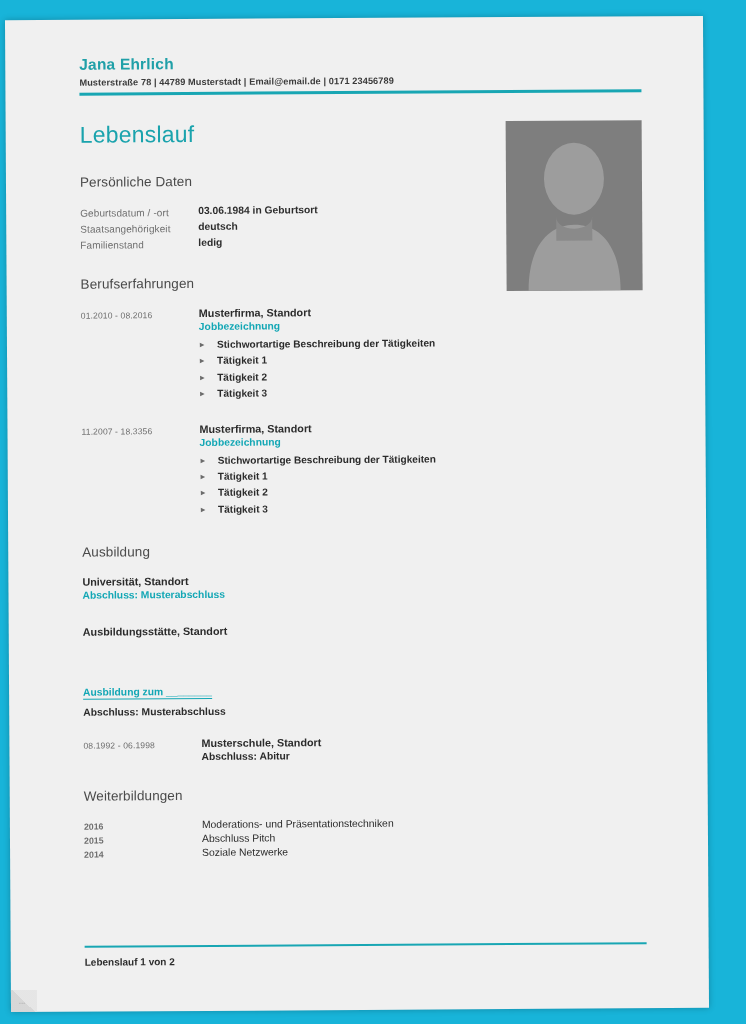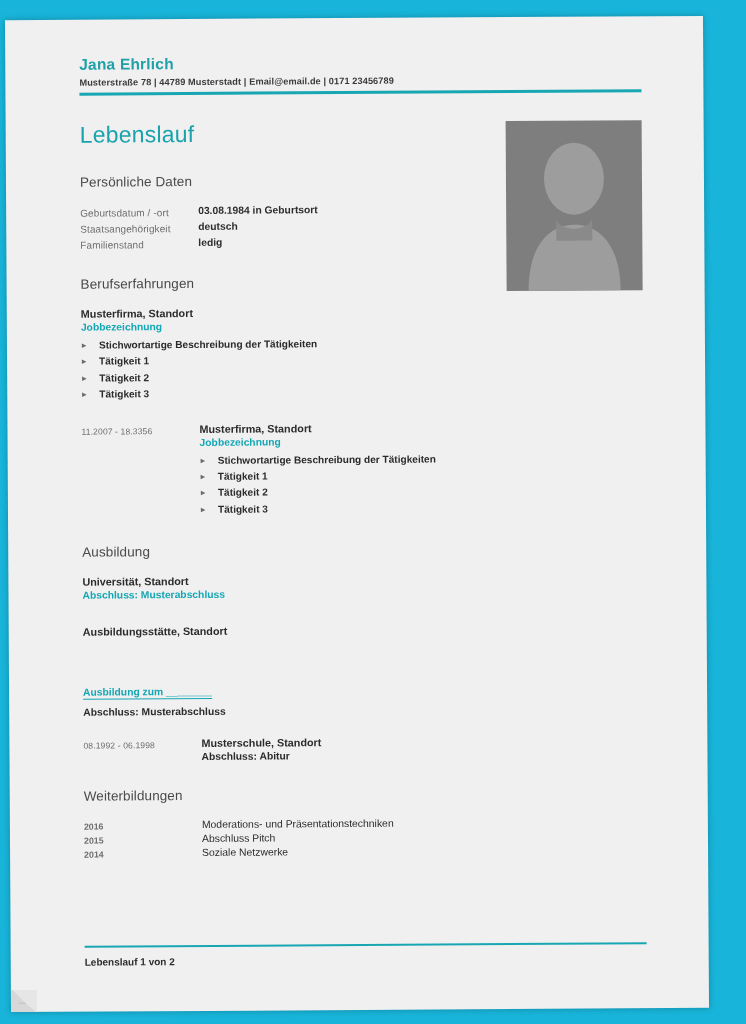--- a/index.html
+++ b/index.html
@@ -230,36 +230,37 @@
             <path d="M50 96 C50 112 86 112 86 96 L86 120 L50 120 Z" fill="#8a8a8a"></path>
           </svg>
         </div>
 
         <h1 class="doc-title">Lebenslauf</h1>
 
         <div class="block">
           <h2 class="section">Persönliche Daten</h2>
           <div class="row">
             <div class="left">Geburtsdatum / -ort</div>
-            <div class="right">03.08.1984 in Geburtsort</div>
+            <div class="right">03.06.1984 in Geburtsort</div>
           </div>
           <div class="row">
             <div class="left">Staatsangehörigkeit</div>
             <div class="right">deutsch</div>
           </div>
           <div class="row">
             <div class="left">Familienstand</div>
             <div class="right">ledig</div>
           </div>
         </div>
 
         <div class="block">
           <h2 class="section">Berufserfahrungen</h2>
 
           <div class="row entry">
+            <div class="left">01.2010 - 08.2016</div>
             <div class="right">
               <div class="ent-title">Musterfirma, Standort</div>
               <div class="ent-sub">Jobbezeichnung</div>
               <ul class="bullets">
                 <li>Stichwortartige Beschreibung der Tätigkeiten</li>
                 <li>Tätigkeit 1</li>
                 <li>Tätigkeit 2</li>
                 <li>Tätigkeit 3</li>
               </ul>
             </div>

